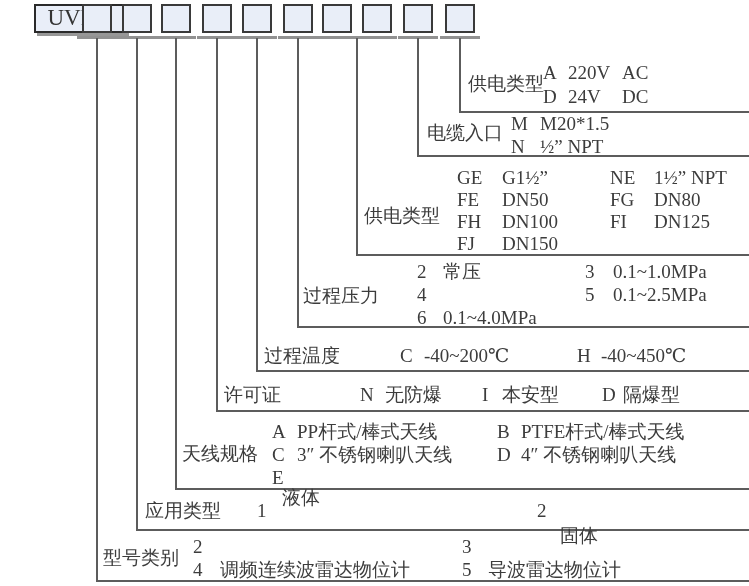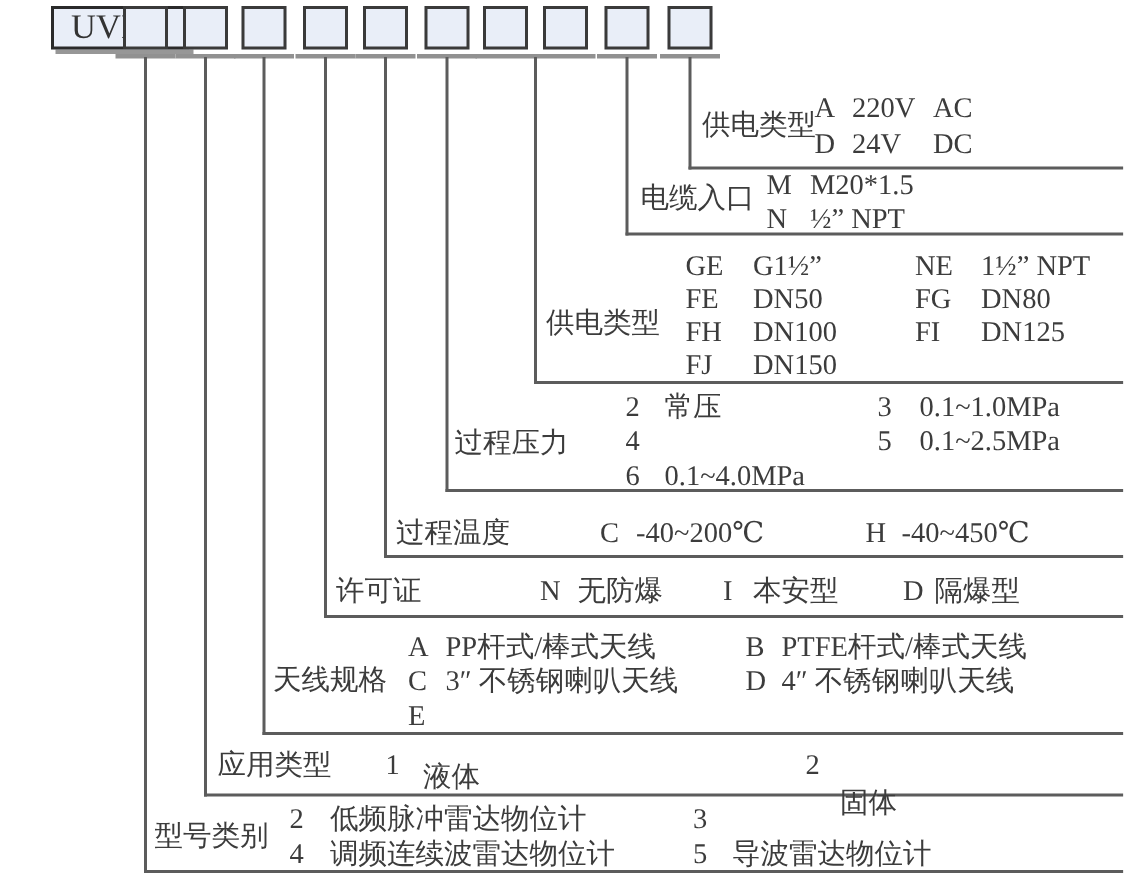--- a/index.html
+++ b/index.html
@@ -113,26 +113,25 @@
   <span class="t" style="left:272px;top:444px">C</span>
   <span class="t" style="left:297px;top:444px">3″ 不锈钢喇叭天线</span>
   <span class="t" style="left:272px;top:467px">E</span>
   <span class="t" style="left:497px;top:421px">B</span>
   <span class="t" style="left:521px;top:421px">PTFE杆式/棒式天线</span>
   <span class="t" style="left:497px;top:444px">D</span>
   <span class="t" style="left:521px;top:444px">4″ 不锈钢喇叭天线</span>
 
   <span class="t" style="left:145px;top:500px">应用类型</span>
   <span class="t" style="left:257px;top:500px">1</span>
-  <span class="t" style="left:282px;top:508px">液体</span>
+  <span class="t" style="left:282px;top:487px">液体</span>
   <span class="t" style="left:537px;top:500px">2</span>
   <span class="t" style="left:560px;top:525px">固体</span>
 
   <span class="t" style="left:103px;top:547px">型号类别</span>
   <span class="t" style="left:193px;top:536px">2</span>
-  <span class="t" style="left:220px;top:536px">低频脉冲雷达物位计</span>
   <span class="t" style="left:193px;top:559px">4</span>
   <span class="t" style="left:220px;top:559px">调频连续波雷达物位计</span>
   <span class="t" style="left:462px;top:536px">3</span>
   <span class="t" style="left:462px;top:559px">5</span>
   <span class="t" style="left:488px;top:559px">导波雷达物位计</span>
 
 </div>
 
 </body></html>

